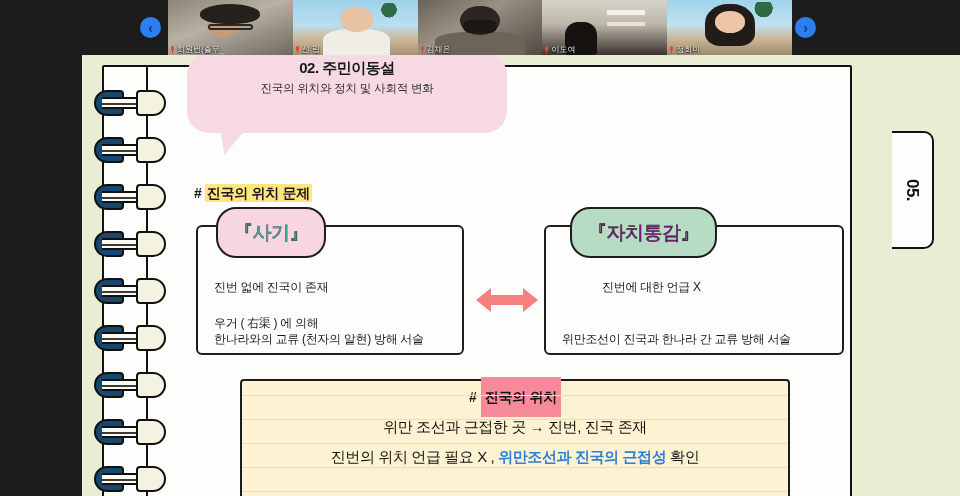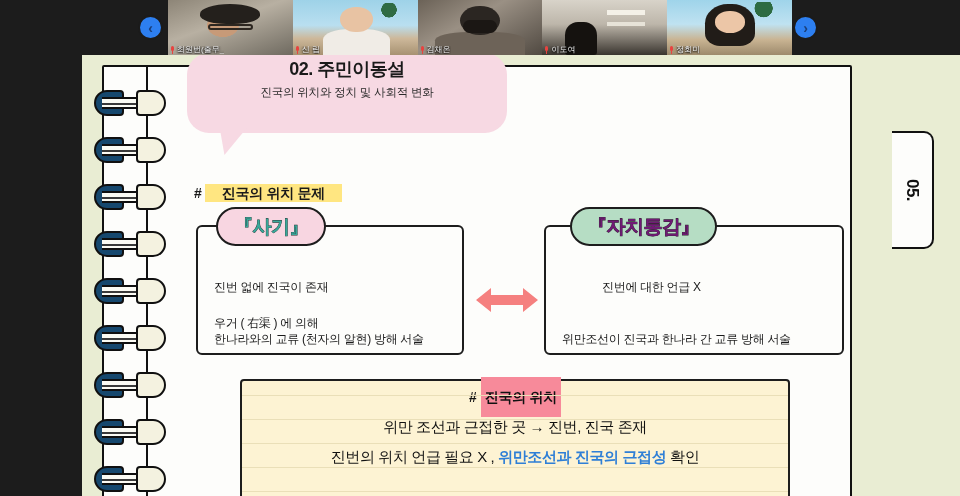--- a/index.html
+++ b/index.html
@@ -122,52 +122,52 @@
   }
   .title-bubble .tail {
     position: absolute; left: 28px; top: 74px;
     width: 0; height: 0;
     border-left: 14px solid transparent;
     border-right: 14px solid transparent;
     border-top: 28px solid #f7d9e3;
     transform: skewX(-18deg);
   }
   .title-main {
-    font-size: 18px; font-weight: bold; color: #1a1a1a;
+    font-size: 15px; font-weight: bold; color: #1a1a1a;
     letter-spacing: -0.5px; line-height: 1.2; text-align: center;
   }
   .title-sub {
     font-size: 11.5px; color: #2a2a2a; text-align: center;
     margin-top: 4px; letter-spacing: -0.2px;
   }
 
   
   .section-head {
     position: absolute; left: 90px; top: 118px;
     font-size: 14px; font-weight: bold; color: #1a1a1a;
   }
   .section-head .hash { color: #1a1a1a; margin-right: 3px; }
   .section-head .hl {
-    background: #ffe681; padding: 1px 17px; letter-spacing: -0.3px;
+    background: #ffe681; padding: 1px 2px; letter-spacing: -0.3px;
   }
 
   
   .cmp-box {
     position: absolute; top: 158px; height: 130px;
     background: #fdfdfb; border: 2px solid #1d1d1d; border-radius: 6px;
   }
   .cmp-left  { left: 92px;  width: 268px; }
   .cmp-right { left: 440px; width: 300px; }
 
   .cmp-badge {
-    position: absolute; top: -20px; height: 39px;
+    position: absolute; top: -20px; height: 51px;
     border: 2px solid #1d1d1d; border-radius: 20px;
     display: flex; align-items: center; justify-content: center;
     padding: 16px 16px;
-    font-size: 19px; font-weight: bold; letter-spacing: -0.5px;
+    font-size: 19px; font-weight: normal; letter-spacing: -0.5px;
   }
   .badge-left  { left: 18px; background: #f8d6e1; color: #3aa89a; }
   .badge-right { left: 24px; background: #b6ddc4; color: #701a75; text-align: right; }
   .badge-left span, .badge-right span {
     -webkit-text-stroke: 0.6px #2a2a2a;
     paint-order: stroke fill;
   }
 
   .cmp-line {
     position: absolute; left: 16px;

